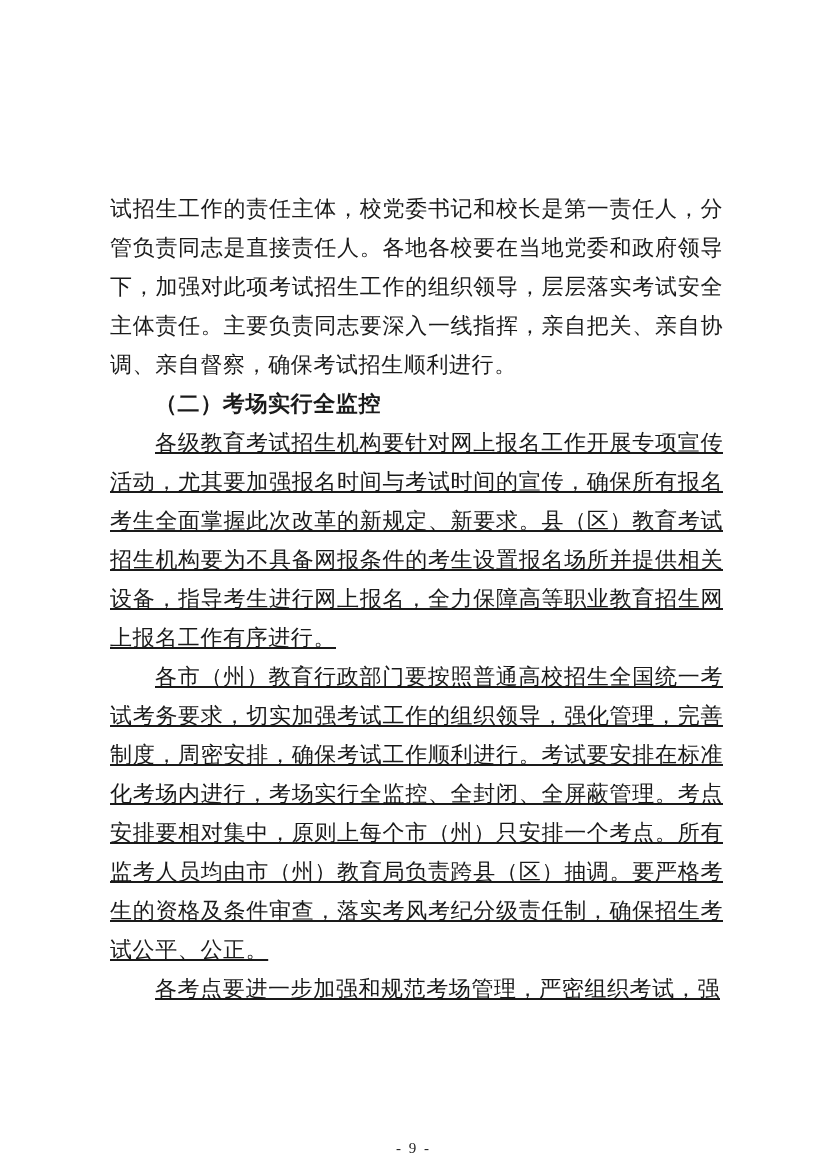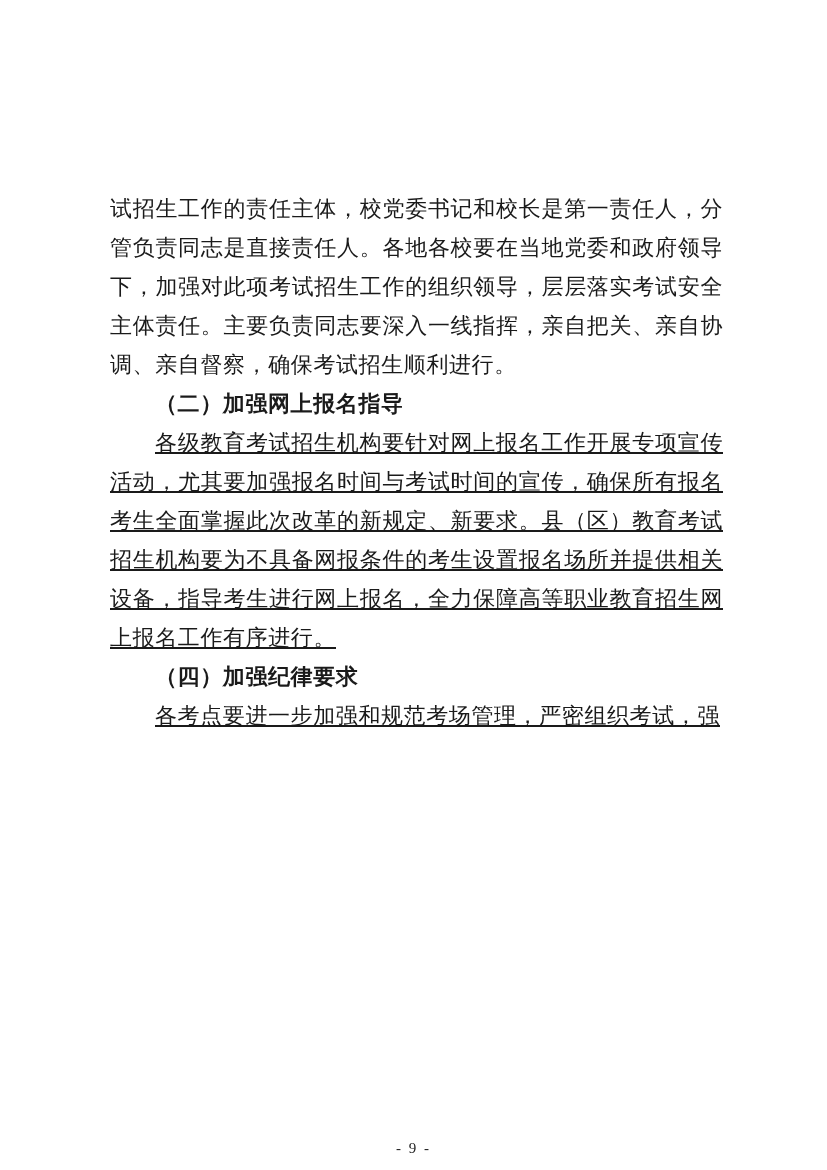--- a/index.html
+++ b/index.html
@@ -54,19 +54,19 @@
     color: #222222;
     font-family: "Liberation Serif", "DejaVu Serif", serif;
   }
 </style>
 </head>
 <body>
 
 <div class="page">
   <div class="content">
     <p class="body-noindent">试招生工作的责任主体，校党委书记和校长是第一责任人，分管负责同志是直接责任人。各地各校要在当地党委和政府领导下，加强对此项考试招生工作的组织领导，层层落实考试安全主体责任。主要负责同志要深入一线指挥，亲自把关、亲自协调、亲自督察，确保考试招生顺利进行。</p>
-    <p class="section-heading">（二）加强网上报名指导</p>
+    <p class="section-heading">（二）考场实行全监控</p>
     <p class="body-indent">各级教育考试招生机构要针对网上报名工作开展专项宣传活动，尤其要加强报名时间与考试时间的宣传，确保所有报名考生全面掌握此次改革的新规定、新要求。县（区）教育考试招生机构要为不具备网报条件的考生设置报名场所并提供相关设备，指导考生进行网上报名，全力保障高等职业教育招生网上报名工作有序进行。</p>
-    <p class="section-heading">（四）加强纪律要求</p>
+    <p class="body-indent">各市（州）教育行政部门要按照普通高校招生全国统一考试考务要求，切实加强考试工作的组织领导，强化管理，完善制度，周密安排，确保考试工作顺利进行。考试要安排在标准化考场内进行，考场实行全监控、全封闭、全屏蔽管理。考点安排要相对集中，原则上每个市（州）只安排一个考点。所有监考人员均由市（州）教育局负责跨县（区）抽调。要严格考生的资格及条件审查，落实考风考纪分级责任制，确保招生考试公平、公正。</p>
     <p class="body-indent">各考点要进一步加强和规范考场管理，严密组织考试，强</p>
   </div>
   <div class="page-number">- 9 -</div>
 </div>
 
 </body></html>

